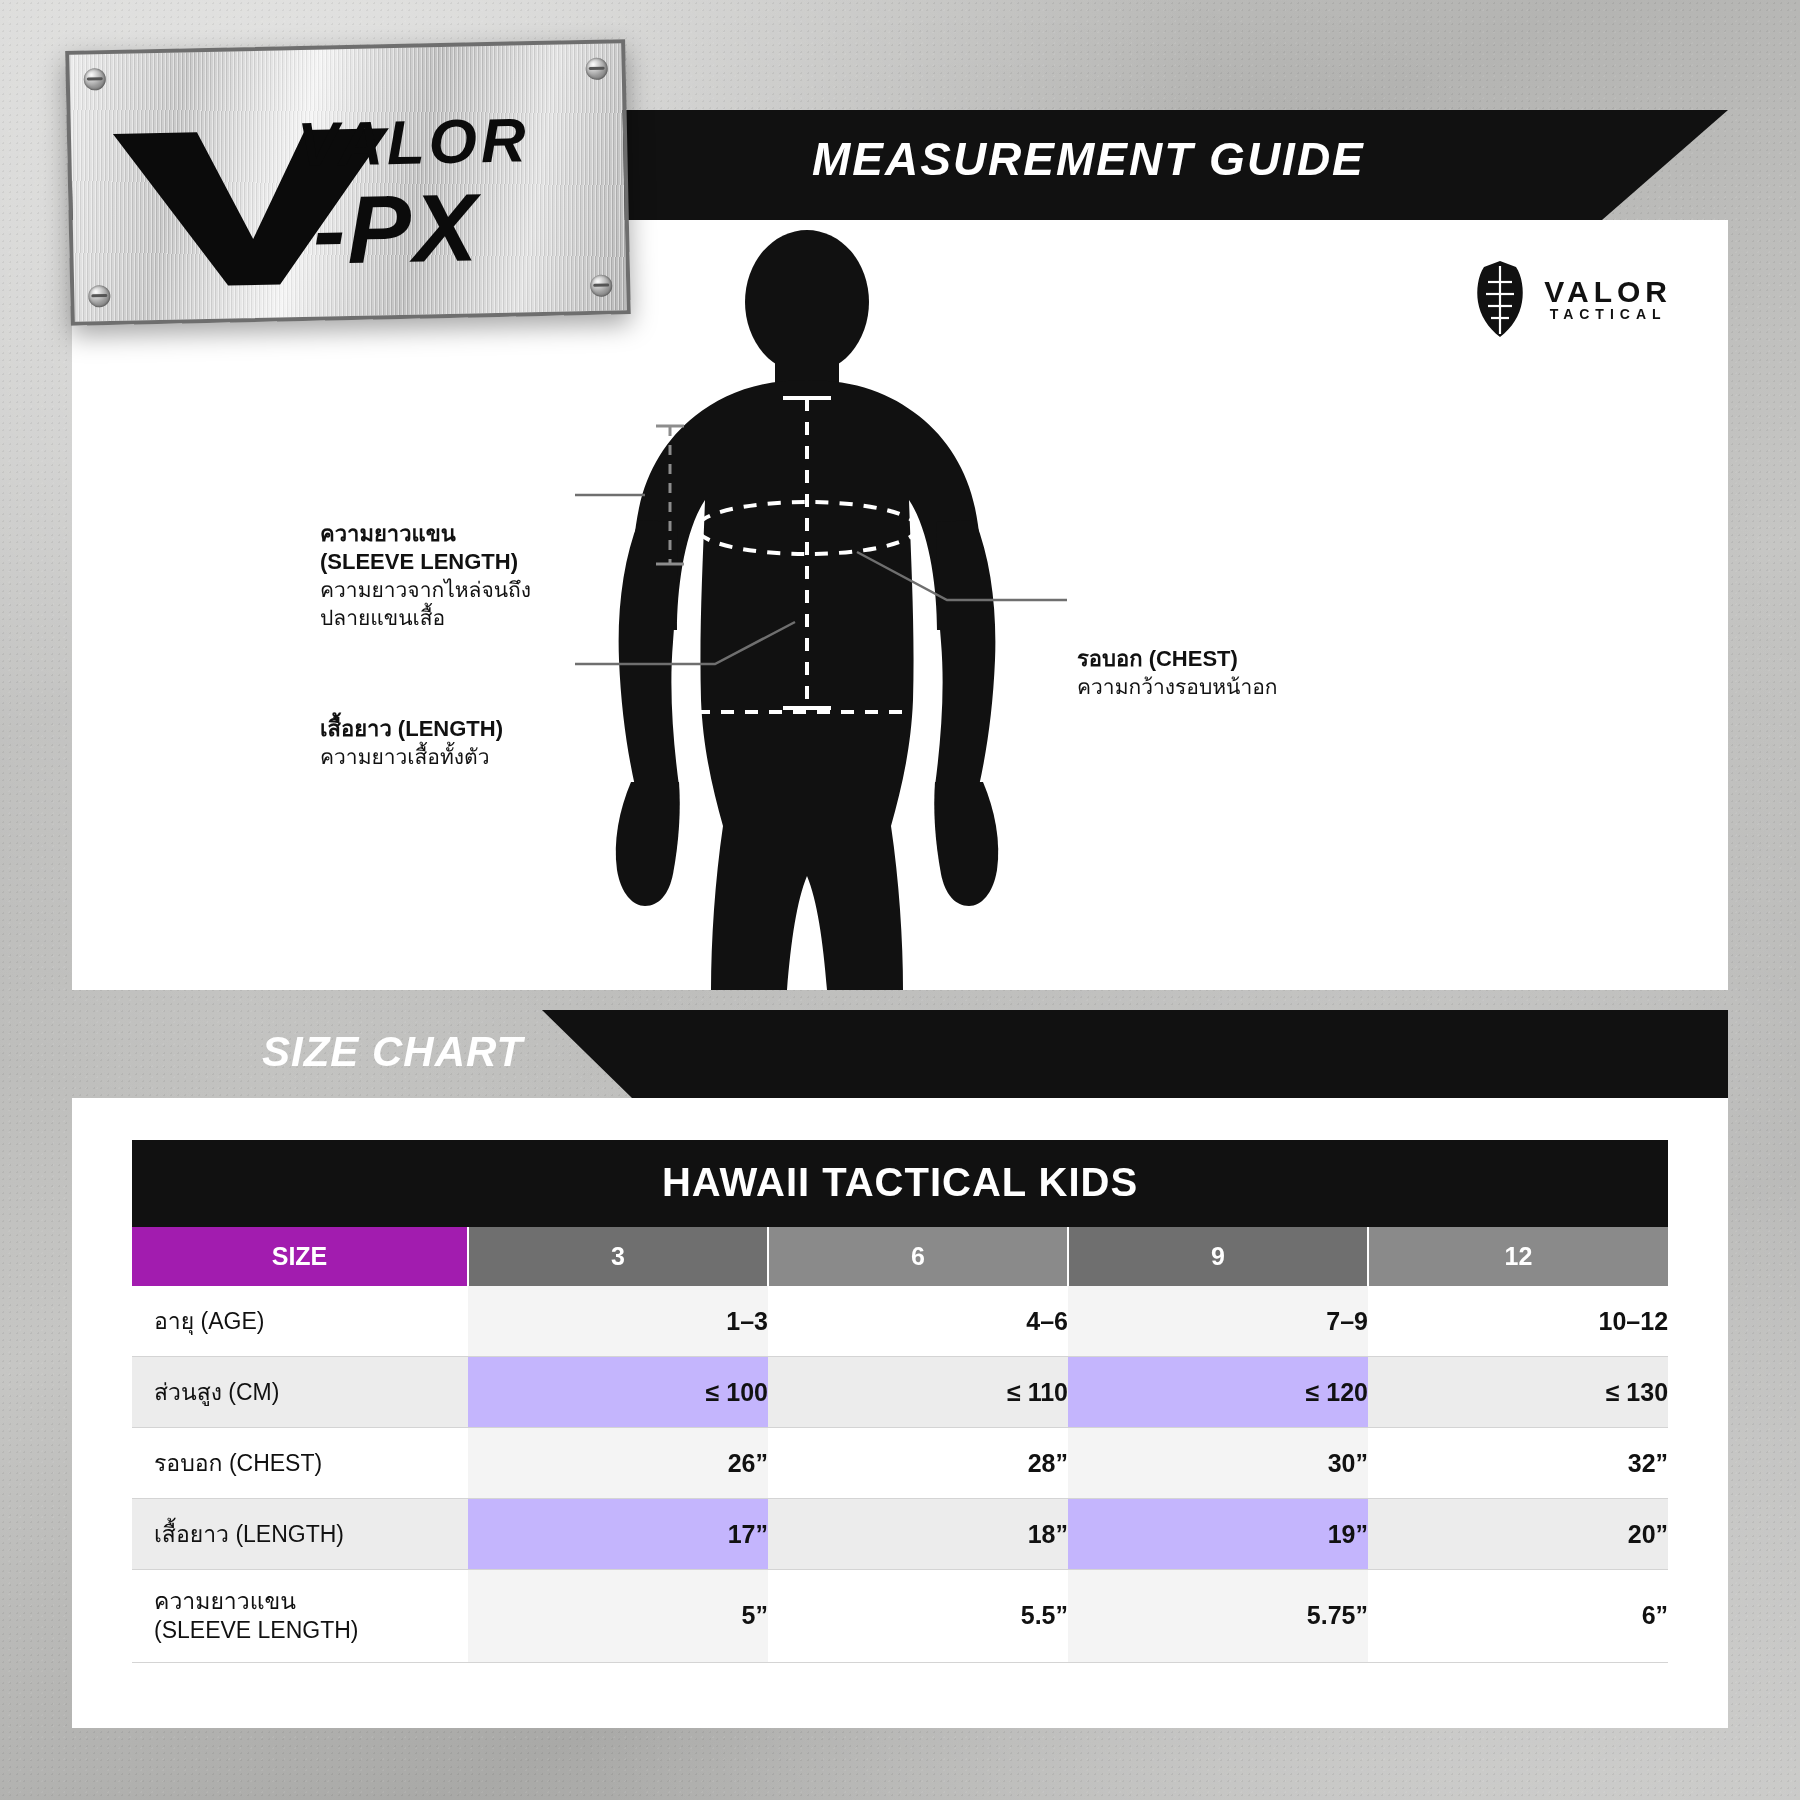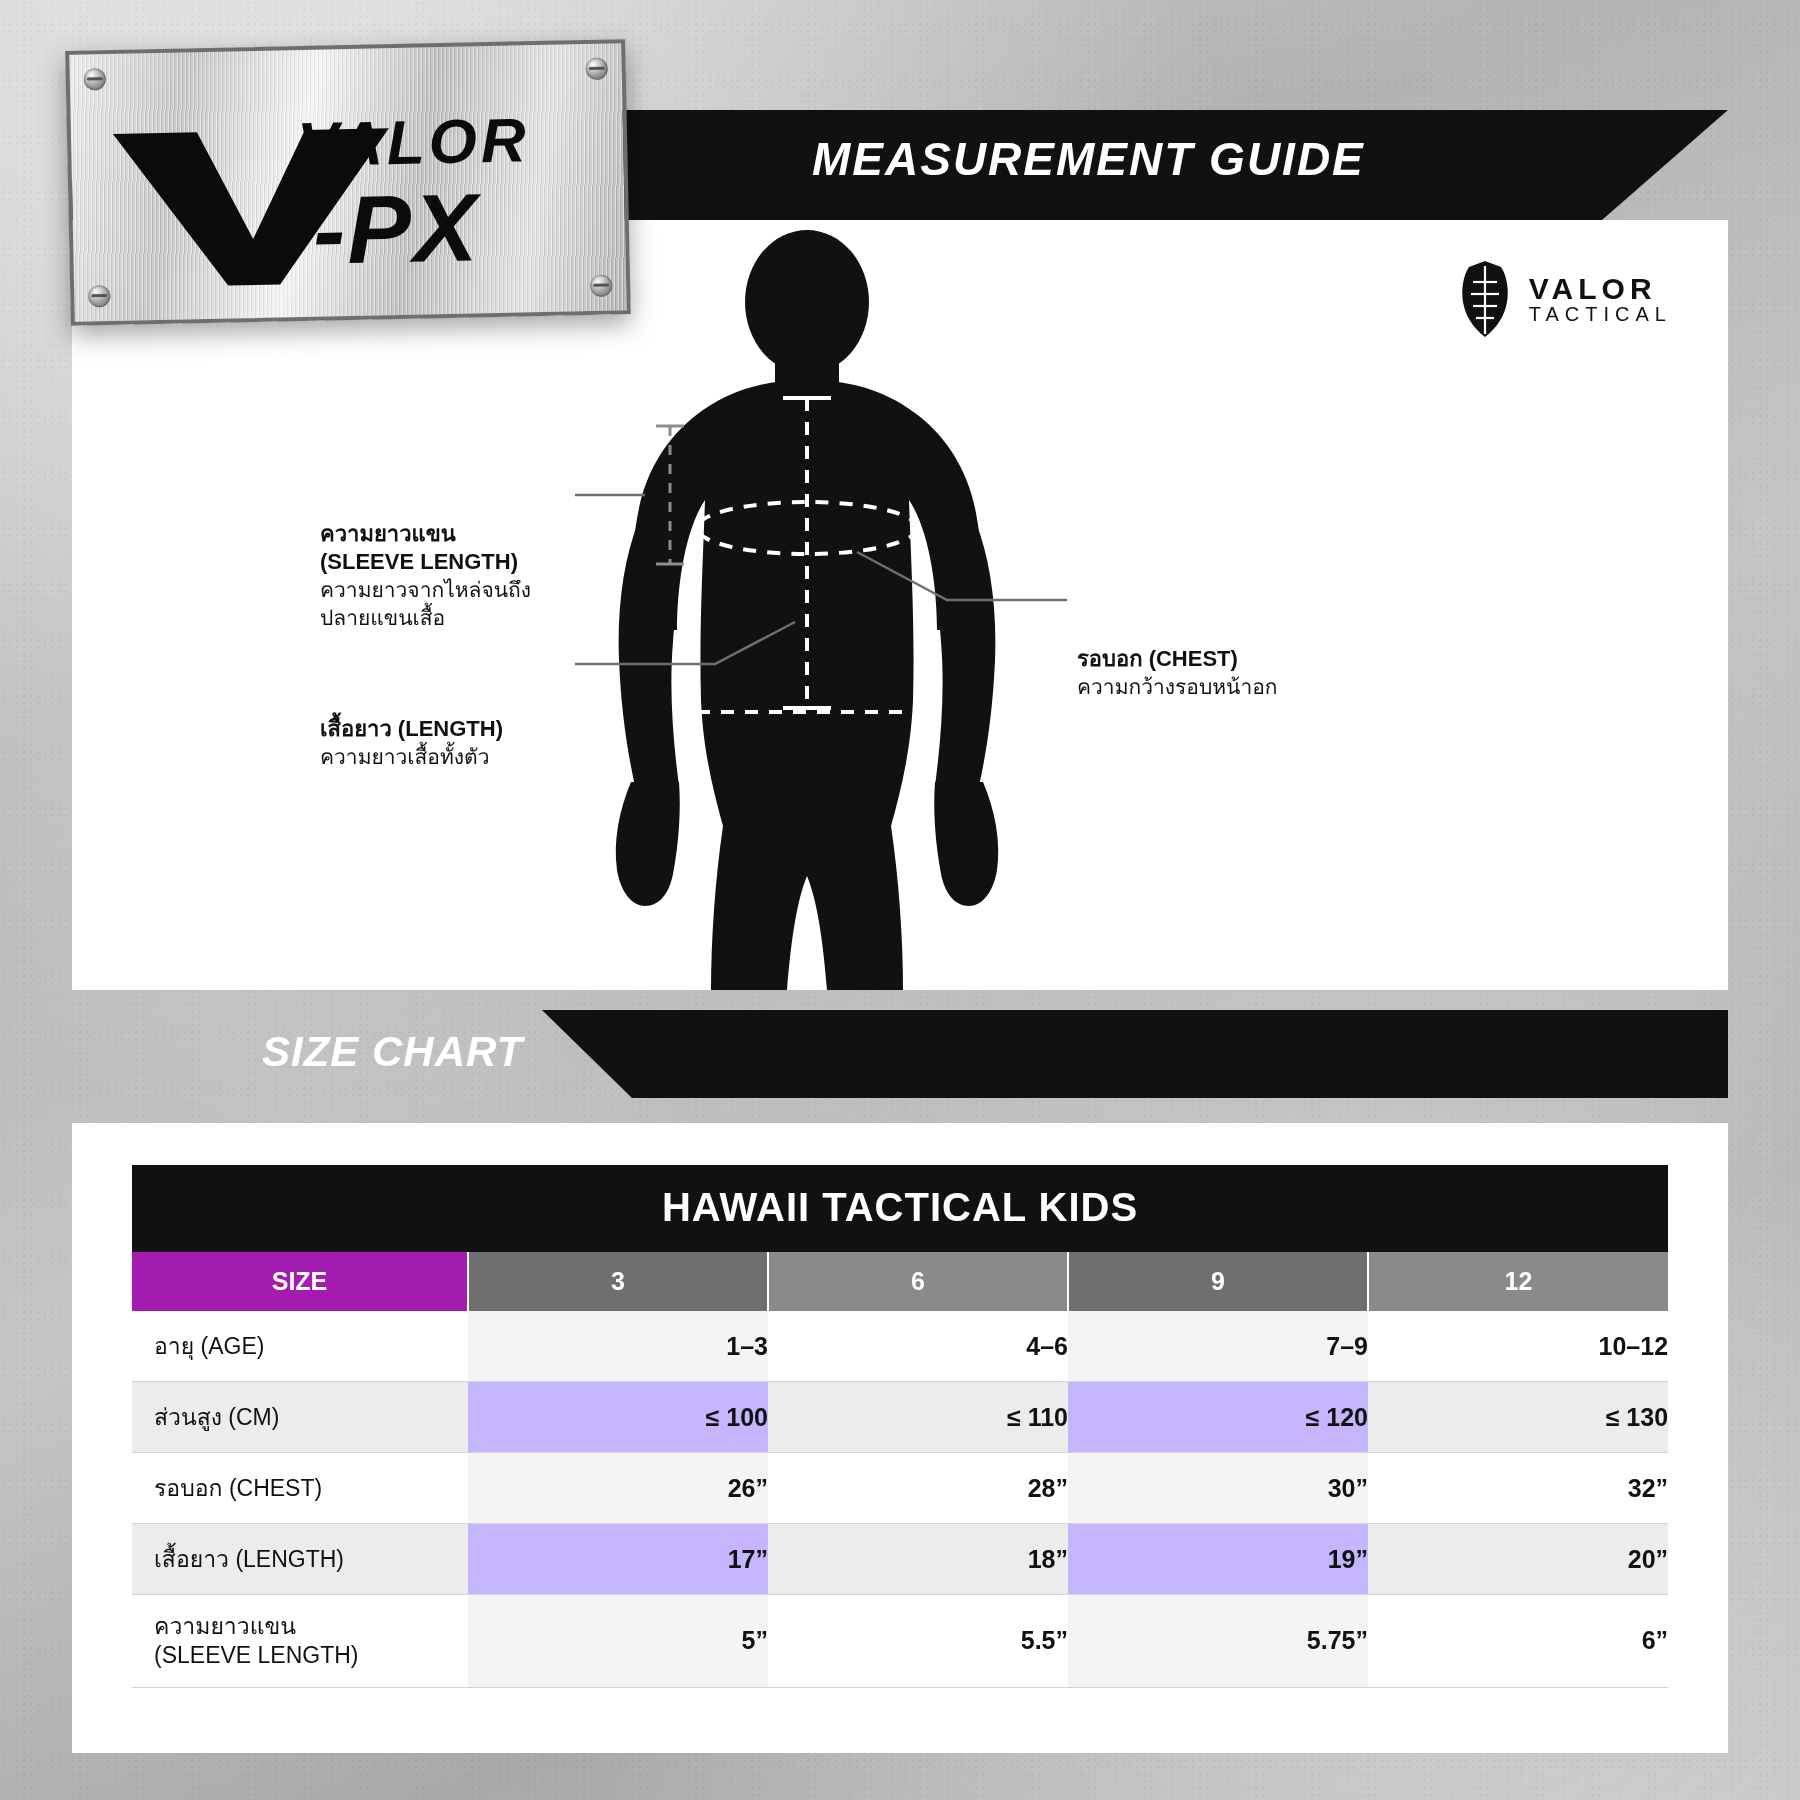--- a/index.html
+++ b/index.html
@@ -59,21 +59,21 @@
   }
 
   
   .vt-logo {
     position: absolute; right: 56px; top: 40px;
     display: flex; align-items: center; gap: 16px;
   }
   .vt-helmet { width: 56px; height: 78px; }
   .vt-text { line-height: 1.05; }
   .vt-name { font-size: 30px; font-weight: bold; letter-spacing: 5px; color: #111; }
-  .vt-sub { font-size: 20px; font-weight: normal; letter-spacing: 6px; color: #111; text-align: right; }
+  .vt-sub { font-size: 14px; font-weight: bold; letter-spacing: 6px; color: #111; text-align: center; }
 
   
   .figure { position: absolute; left: 455px; top: 10px; width: 560px; height: 760px; }
 
   
   .callout { position: absolute; color: #111; }
   .callout .hd { font-size: 22px; font-weight: bold; line-height: 1.28; }
   .callout .sub { font-size: 21px; line-height: 1.3; }
 
   .c-sleeve { left: 248px; top: 300px; width: 300px; text-align: left; }
@@ -95,21 +95,20 @@
   .chart-title {
     position: absolute; left: 190px; top: 18px;
     color: #fff; font-size: 42px; font-weight: bold; font-style: italic;
     letter-spacing: 1px;
   }
   .chart-body {
     position: absolute; left: 0; top: 88px;
     width: 1656px; height: 630px;
     background: #fff;
     padding: 42px 60px 0 60px;
-    margin-top: 25px;
   }
   table.size-table {
     width: 1536px;
     border-collapse: collapse;
     table-layout: fixed;
   }
   table.size-table .c0 { width: 336px; }
   table.size-table .cx { width: 300px; }
 
   .tbl-title td {

